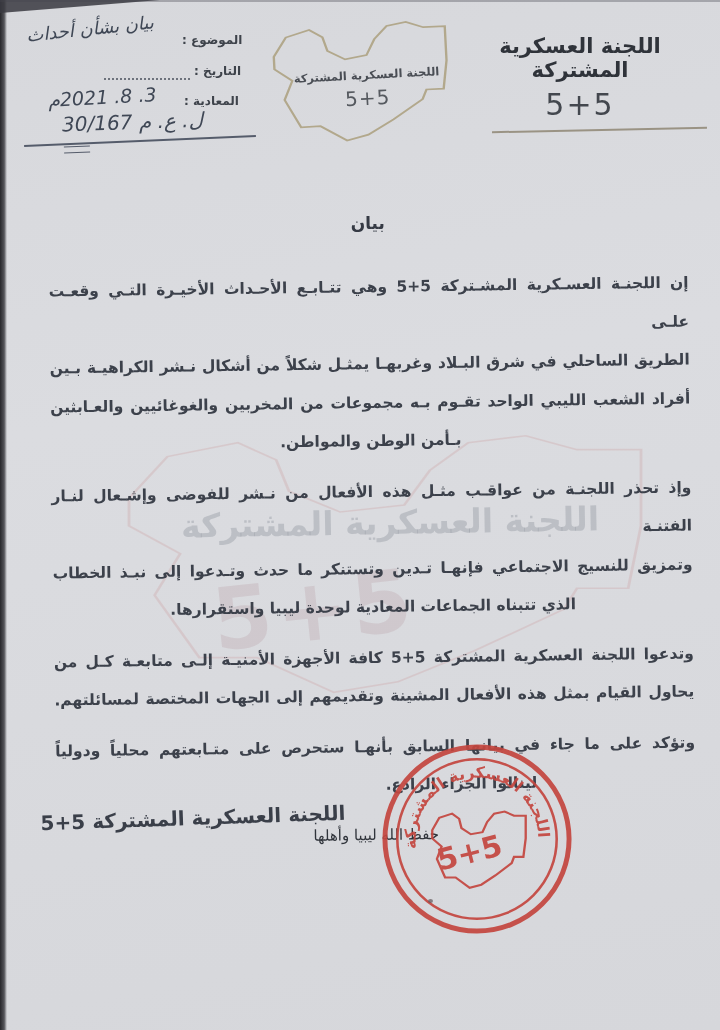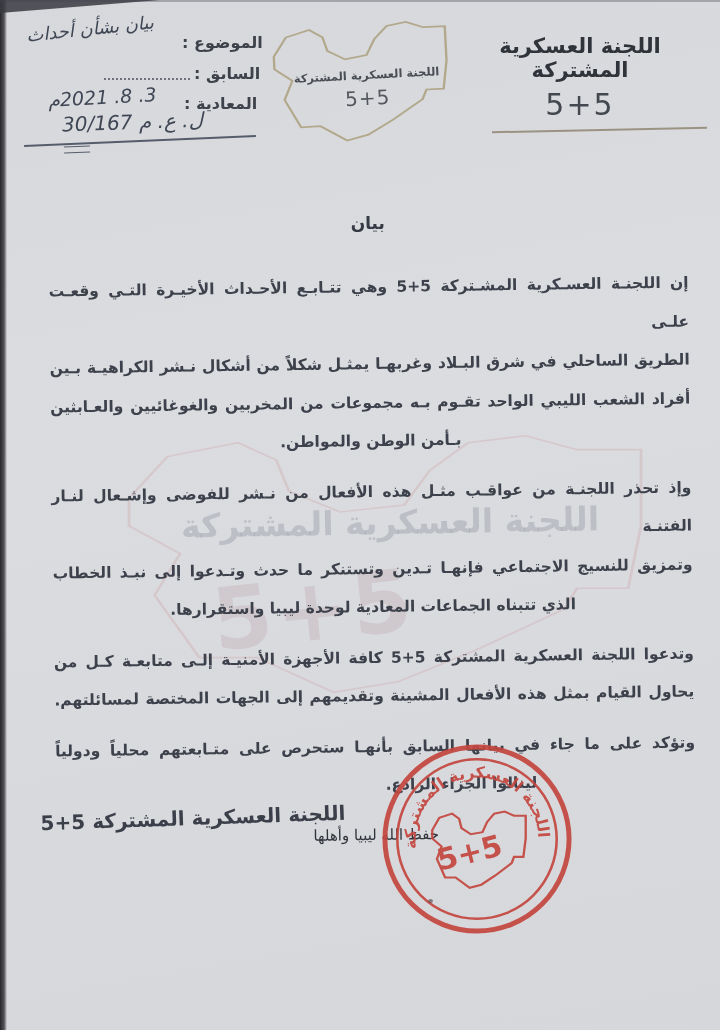--- a/index.html
+++ b/index.html
@@ -32,21 +32,21 @@
 
   
   .logo{position:absolute;left:266px;top:18px;width:202px;height:134px;transform:rotate(-3deg);}
   .logo svg{position:absolute;left:0;top:0;width:100%;height:100%;}
   .logo-name{position:absolute;left:0;top:50px;width:100%;text-align:center;
     font-size:11.5px;font-weight:bold;color:#4a4e55;direction:rtl;}
   .logo-num{position:absolute;left:0;top:68px;width:100%;text-align:center;
     font-size:20px;color:#55595f;letter-spacing:1px;}
 
   
-  .flabel{position:absolute;font-size:16px;font-weight:bold;color:#3e434b;direction:rtl;white-space:nowrap;}
+  .flabel{position:absolute;font-size:12px;font-weight:bold;color:#3e434b;direction:rtl;white-space:nowrap;}
   .hand{position:absolute;font-style:italic;color:#3f4755;white-space:nowrap;direction:rtl;}
   .lbl-subject{left:182px;top:33px;}
   .val-subject{left:26px;top:18px;font-size:18px;transform:rotate(-6deg);letter-spacing:1px;}
   .lbl-date{left:194px;top:64px;}
   .date-dots{position:absolute;left:104px;top:66px;width:86px;height:12px;
     border-bottom:2px dotted #6d727c;}
   .lbl-agreed{left:184px;top:94px;}
   .val-agreed{left:48px;top:86px;font-size:19px;transform:rotate(-3deg);letter-spacing:1px;}
   .val-ref{left:62px;top:110px;font-size:20px;transform:rotate(-2deg);letter-spacing:2px;}
   .ref-line{position:absolute;left:24px;top:140px;width:232px;height:2px;
@@ -100,21 +100,21 @@
     <svg viewBox="0 0 200 135">
       <path d="M 10 26 L 16 14 L 27 10 L 33 15 L 35 24 L 43 30 L 53 28 L 57 18 L 63 10 L 72 8 L 80 12 L 90 12 L 90 34 L 88 52 L 80 52 L 78 58 L 64 70 L 52 79 L 42 82 L 30 72 L 21 72 L 14 54 L 18 42 L 10 34 Z" transform="translate(-14,-6.5) scale(2.17 1.57)" fill="none" stroke="#b2a88c" stroke-width="1.1"></path>
     </svg>
     <div class="logo-name">اللجنة العسكرية المشتركة</div>
     <div class="logo-num">5+5</div>
   </div>
 
   <div class="flabel lbl-subject">الموضوع :</div>
   <div class="hand val-subject">بيان بشأن أحداث</div>
 
-  <div class="flabel lbl-date">السابق :</div>
+  <div class="flabel lbl-date">التاريخ :</div>
   <div class="date-dots"></div>
 
   <div class="flabel lbl-agreed">المعادية :</div>
   <div class="hand val-agreed">3. 8. 2021م</div>
 
   <div class="hand val-ref">ل. ع. م 30/167</div>
   <div class="ref-line"></div>
   <div class="ref-dline"></div>
 
   <div class="body-block">

